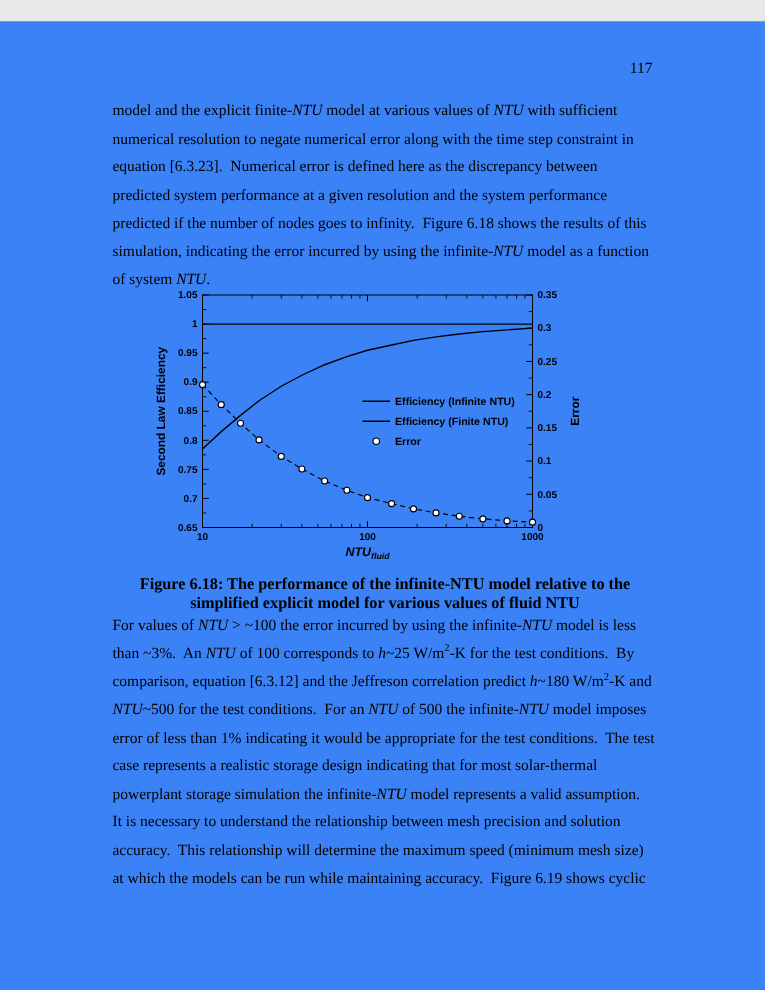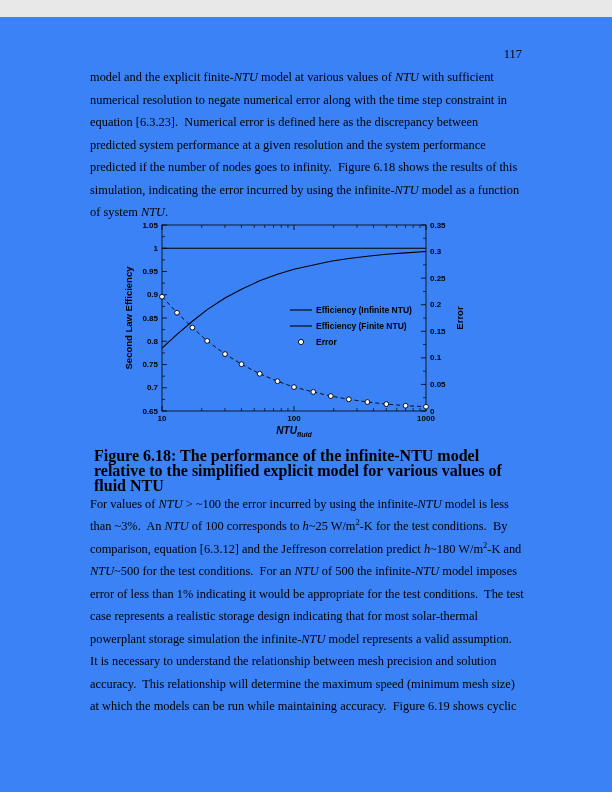--- a/index.html
+++ b/index.html
@@ -3,29 +3,29 @@
 <meta charset="utf-8">
 <style>
   html,body{margin:0;padding:0;background:#e8e8e8;}
   .page{
     position:relative;width:612px;height:792px;margin:17px auto;
     background:#3b82f6;color:#000;
     font-family:"Liberation Serif","DejaVu Serif",serif;
     font-size:12.4px;overflow:hidden;
   }
   .pagenum{position:absolute;top:30px;right:90px;font-size:12.4px;}
-  .col{position:absolute;left:90px;top:49px;width:436px;}
+  .col{position:absolute;left:90px;top:60px;width:436px;}
   p.body{margin:0;line-height:22.5px;white-space:pre-wrap;text-align:left;}
   p.body .it{font-style:italic;}
   p.body sup{font-size:0.68em;line-height:0;}
   .chartwrap{margin:-14px 0 0 30px;width:360px;}
   #chart{display:block;}
   #chart text{font-family:"Liberation Sans","DejaVu Sans",sans-serif;font-weight:bold;fill:#000;}
   .caption{
-    font-weight:bold;font-size:16px;line-height:15px;text-align:left;
+    font-weight:bold;font-size:13px;line-height:15px;text-align:center;
     margin:2px 0 0 0;padding:0 4px;
   }
   .sp18{margin-top:18px;}
   .sp22{margin-top:22px;font-family:Liberation Serif, serif;}
 </style>
 </head>
 <body>
 
 <div class="page">
   <div class="pagenum">117</div>

